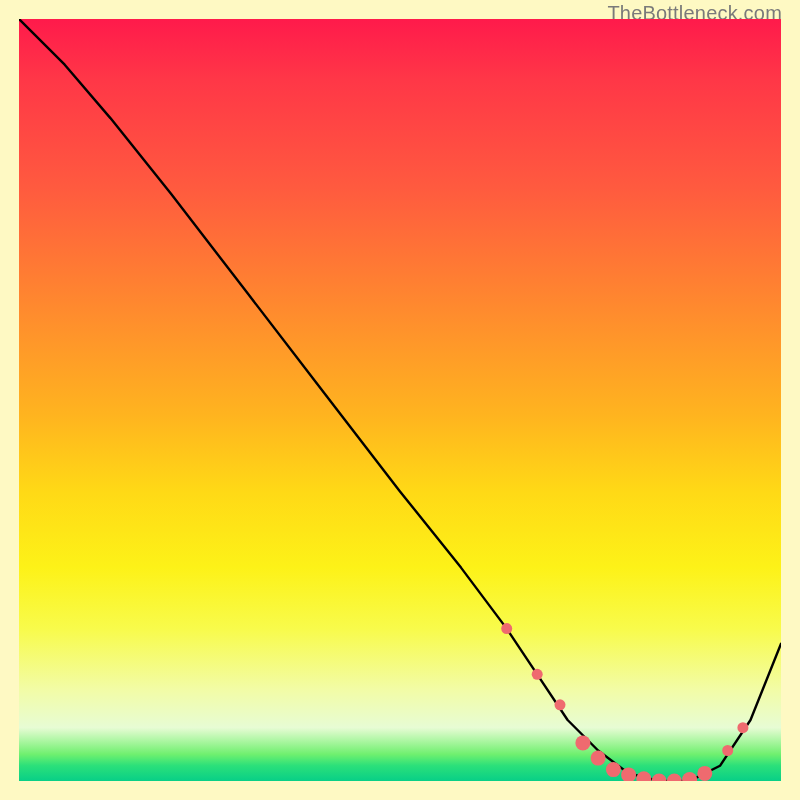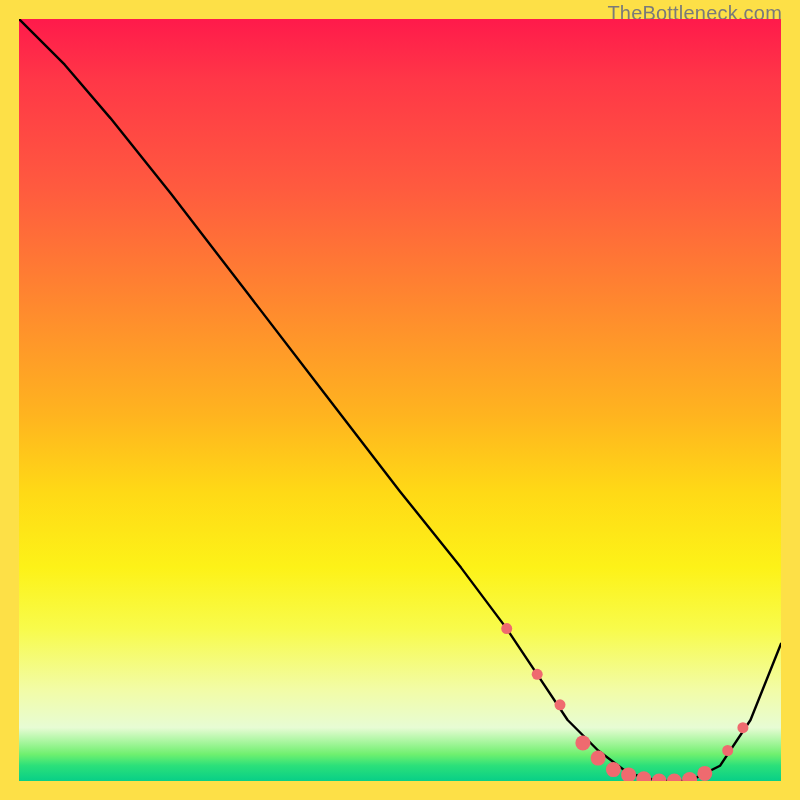--- a/index.html
+++ b/index.html
@@ -8,21 +8,21 @@
     width: 800px;
     height: 800px;
     background: #000;
     overflow: hidden;
     font-family: Arial, Helvetica, sans-serif;
   }
   .stage {
     position: relative;
     width: 800px;
     height: 800px;
-    background: #fde047;
+    background: #fef9c3;
   }
   .plot {
     position: absolute;
     left: 19px;
     top: 19px;
     width: 762px;
     height: 762px;
     
     background: linear-gradient(
       to bottom,

